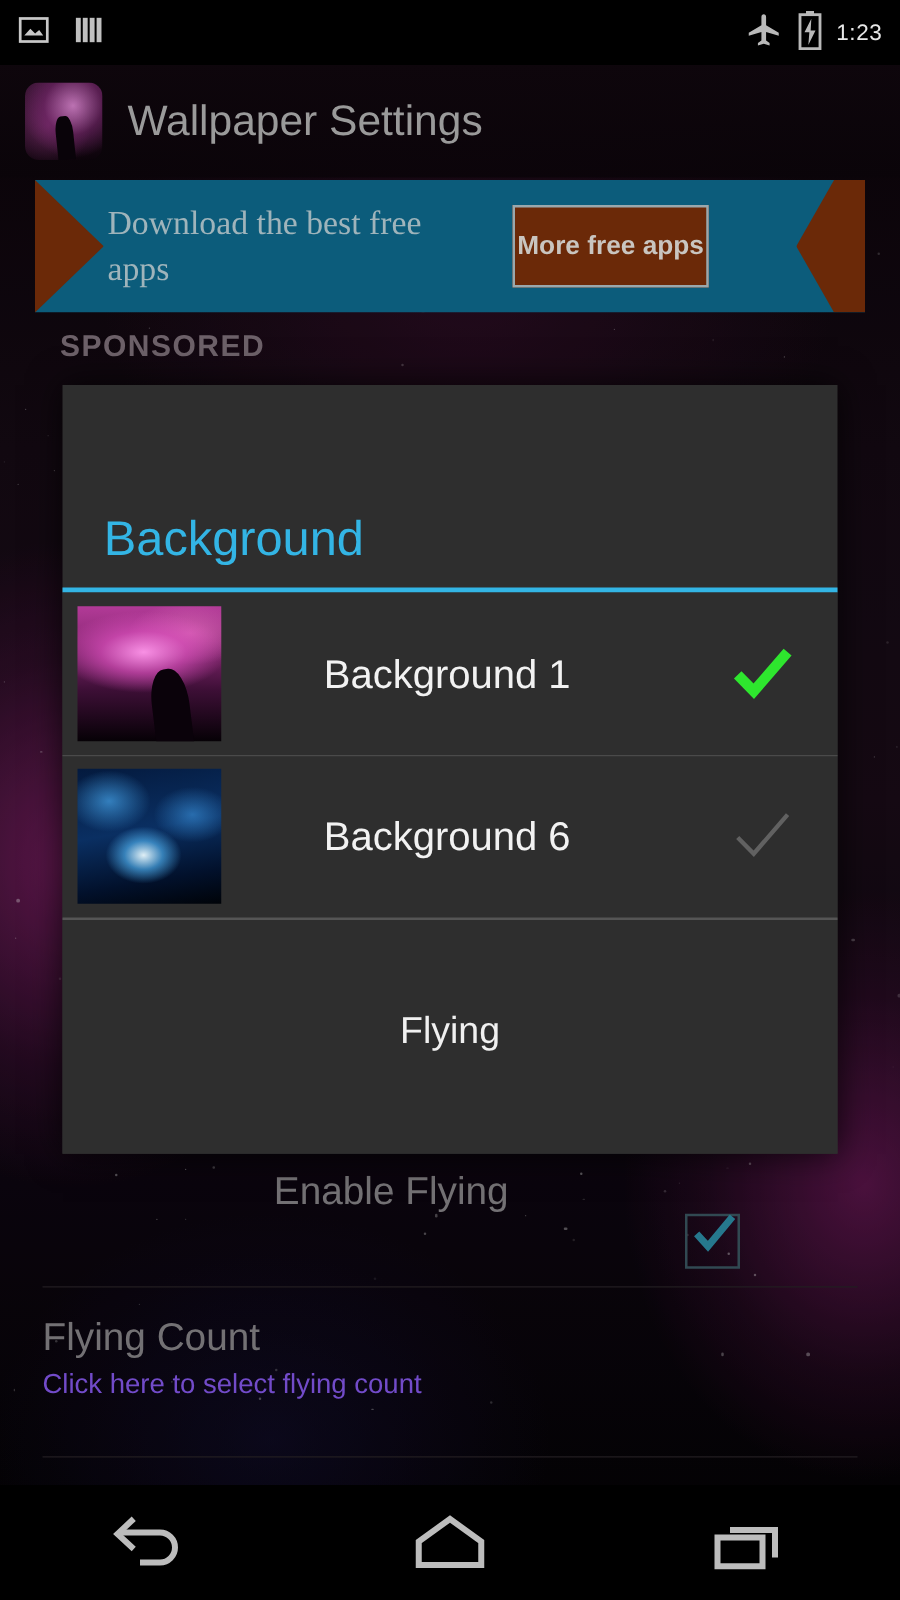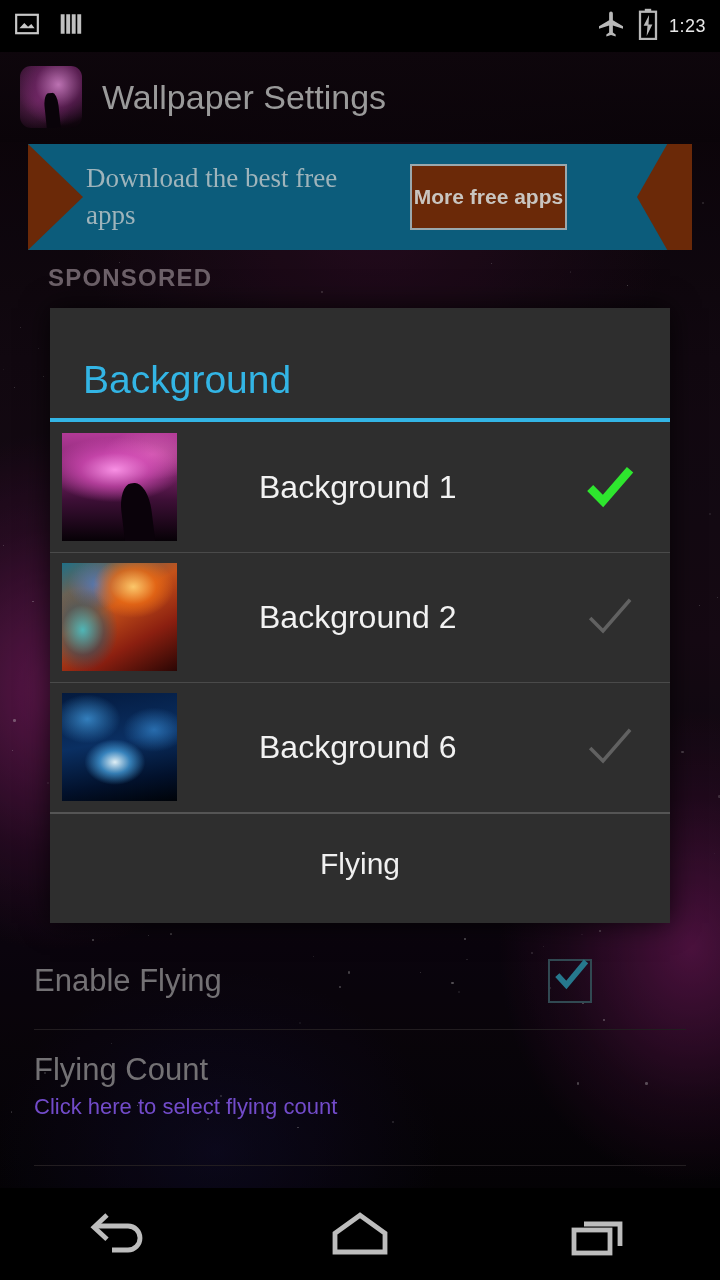--- a/index.html
+++ b/index.html
@@ -94,21 +94,21 @@
   }
 
   
   .dim { position:absolute; inset:0; background:rgba(0,0,0,0.18); z-index:20; }
   .dialog {
     position:absolute; left:50px; top:308px; width:620px; height:615px;
     background:#2e2e2e; z-index:28;
     box-shadow:0 0 26px rgba(0,0,0,0.75);
     display:flex; flex-direction:column;
   }
-  .dlg-header { height:110px; position:relative; flex:none; }
+  .dlg-header { height:162px; position:relative; flex:none; }
   .dlg-title {
     position:absolute; left:33px; bottom:16px;
     color:#33b5e5; font-size:39px; font-weight:400;
   }
   .dlg-rule { height:4px; background:#33b5e5; flex:none; }
 
   .dlg-list { flex:none; }
   .dlg-row {
     height:130px; display:flex; align-items:center;
     padding:0 0 0 12px; position:relative;
@@ -159,20 +159,21 @@
   .dlg-footer:before {
     content:""; position:absolute; left:0; right:0; top:0;
     height:2px; background:#555;
   }
   .cancel-txt { color:#f0f0f0; font-size:30px; margin-bottom:8px; }
 
   
   .pref {
     position:absolute; left:0; width:626px; z-index:15;
     padding:0 34px;
+    flex-direction:column;
   }
   .pref-enable { top:935px; height:92px; display:flex; align-items:center; }
   .pref-title { color:#8d8a8e; font-size:31px; }
   .pref-sub   { color:#8b5cf6; font-size:22px; margin-top:6px; }
   .checkbox {
     margin-left:auto; width:44px; height:44px;
     border:2px solid #3c5a64; position:relative; background:transparent;
   }
   .divider {
     position:absolute; left:34px; width:652px; height:1px;
@@ -410,29 +411,20 @@
       <div class="dlg-row">
         <div class="thumb thumb-1"></div>
         <div class="row-label">Background 1</div>
         <div class="row-check">
           <svg width="56" height="56" viewBox="0 0 24 24">
             <path d="M3.5 12.4 L9 18 L20.6 4.6" fill="none" stroke="#2ee62e" stroke-width="3.6" stroke-linecap="butt" stroke-linejoin="miter"></path>
           </svg>
         </div>
       </div>
 
-      <div class="dlg-row">
-        <div class="thumb thumb-2"></div>
-        <div class="row-label">Background 2</div>
-        <div class="row-check">
-          <svg width="56" height="56" viewBox="0 0 24 24">
-            <path d="M3.5 12.4 L9 18 L20.6 4.6" fill="none" stroke="#6a6a6a" stroke-width="1.5" stroke-linecap="butt" stroke-linejoin="miter" opacity="0.85"></path>
-          </svg>
-        </div>
-      </div>
 
       <div class="dlg-row">
         <div class="thumb thumb-3"></div>
         <div class="row-label">Background 6</div>
         <div class="row-check">
           <svg width="56" height="56" viewBox="0 0 24 24">
             <path d="M3.5 12.4 L9 18 L20.6 4.6" fill="none" stroke="#6a6a6a" stroke-width="1.5" stroke-linecap="butt" stroke-linejoin="miter" opacity="0.85"></path>
           </svg>
         </div>
       </div>

